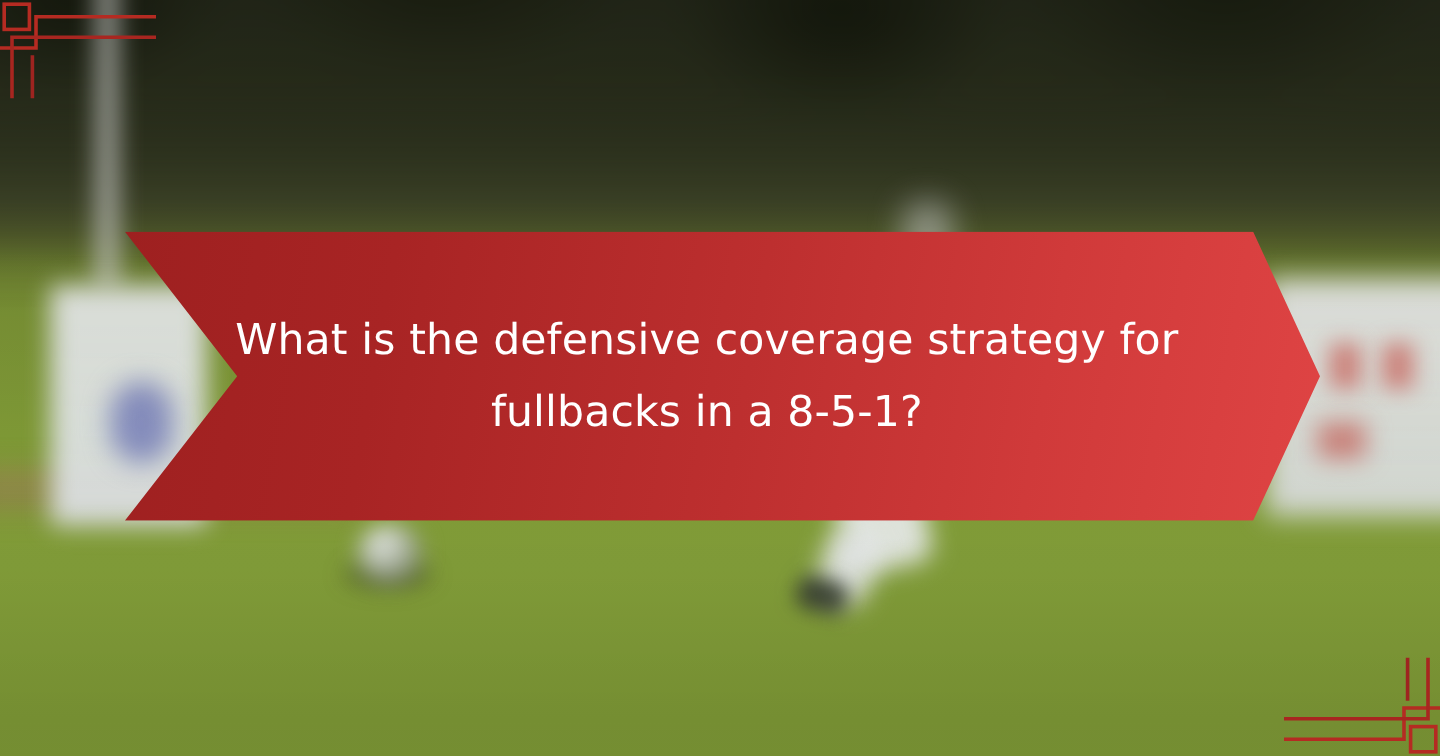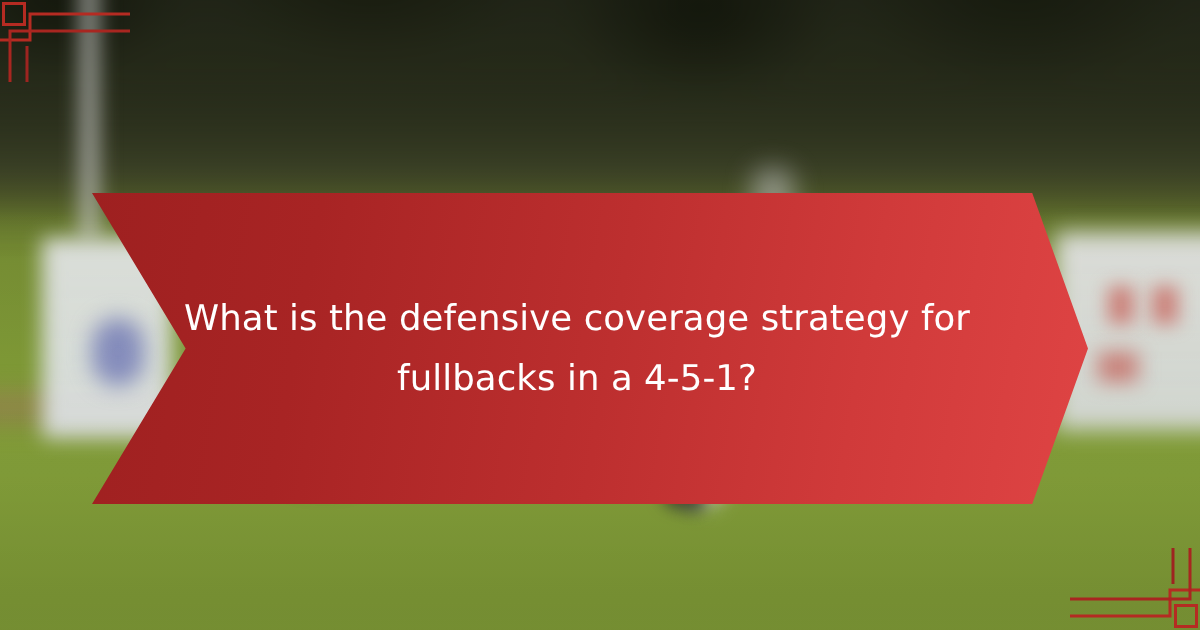--- a/index.html
+++ b/index.html
@@ -175,24 +175,24 @@
     width: 130px;
     height: 82px;
   }
   .corner svg { display: block; }
   .corner-tl { left: 0; top: 0; }
   .corner-br { right: 0; bottom: 0; transform: rotate(180deg); }
 
   
   .banner-wrap {
     position: absolute;
-    left: 92px;
+    left: 104px;
     top: 193px;
     width: 996px;
-    height: 311px;
+    height: 241px;
   }
   .banner-shape {
     position: absolute;
     inset: 0;
     background: linear-gradient(100deg, #9e2020 0%, #a82424 22%, #bd2f2f 52%, #d03a3a 76%, #df4444 100%);
     -webkit-clip-path: polygon(0% 0%, 100% 0%, 100% 50%, 100% 50%, 100% 100%, 0% 100%, 9.4% 50%);
     clip-path: polygon(0% 0%, 94.4% 0%, 100% 50%, 94.4% 100%, 0% 100%, 9.4% 50%);
   }
   .banner-text {
     position: absolute;
@@ -261,17 +261,17 @@
       <path d="M0 40 H30 V14 H130" stroke="#b52b22" stroke-width="3" fill="none"></path>
       <path d="M10 82 V31 H130" stroke="#a82620" stroke-width="3" fill="none"></path>
       <path d="M27 82 V46" stroke="#9e2420" stroke-width="3" fill="none"></path>
     </svg>
   </div>
 
   <div class="banner-wrap">
     <div class="banner-shape"></div>
     <div class="banner-text">
       <span class="ln">What is the defensive coverage strategy for</span>
-      <span class="ln">fullbacks in a 4-5-1?</span>
+      <span class="ln">fullbacks in a 8-5-1?</span>
     </div>
   </div>
 
 </div>
 
 </body></html>

